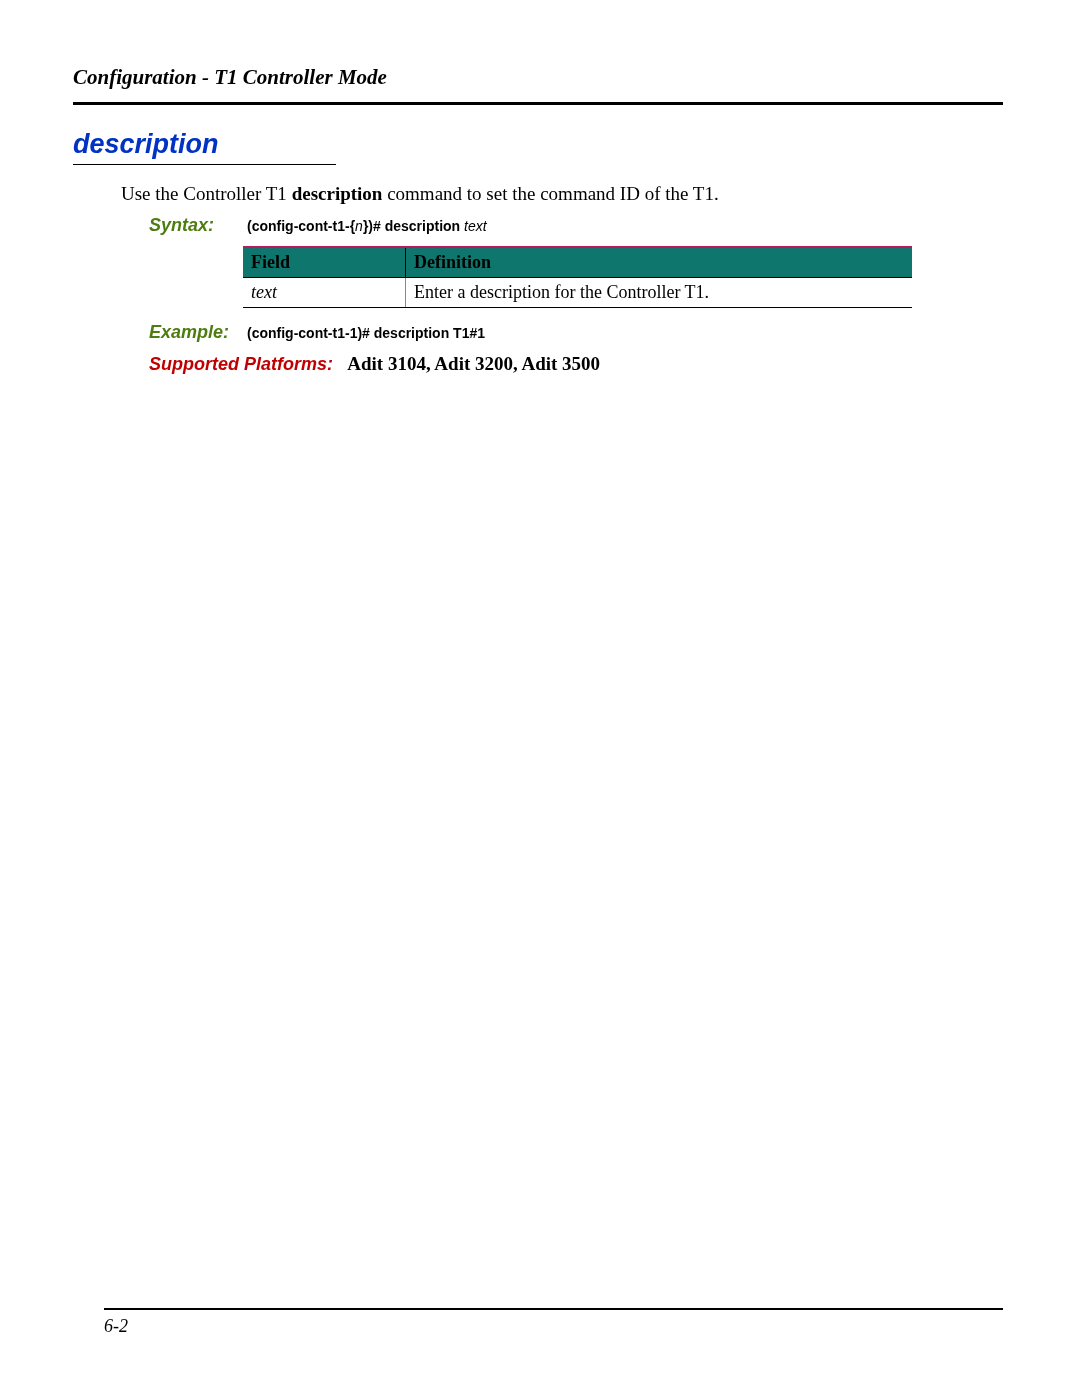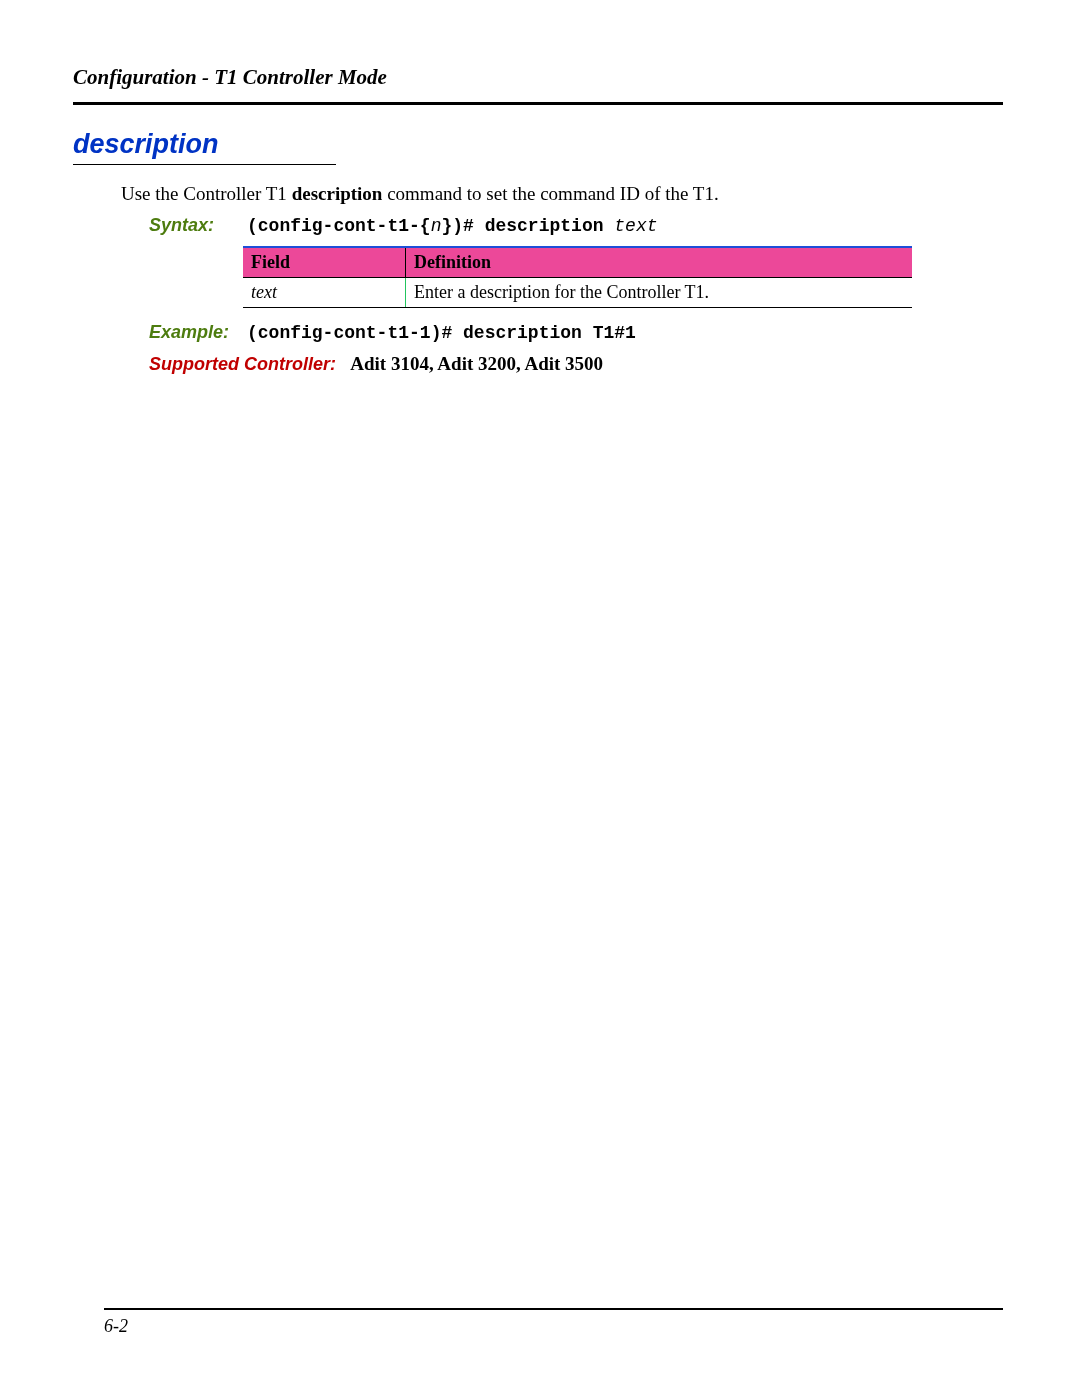--- a/index.html
+++ b/index.html
@@ -57,42 +57,42 @@
     font-family: Arial, Helvetica, sans-serif;
     font-weight: bold;
     font-style: italic;
     color: #4d7c0f;
     font-size: 18px;
     white-space: nowrap;
   }
   .syntax-row .label-red { width: 98px; }
   .example-row .label-red { width: 98px; }
   .mono {
-    font-family: Liberation Mono, monospace;
-    font-size: 18px;
+    font-family: Liberation Sans, sans-serif;
+    font-size: 14px;
     font-weight: bold;
   }
   .mono .ital {
     font-style: italic;
     font-weight: normal;
   }
   .param-table {
     margin-left: 170px;
     width: 669px;
     border-collapse: collapse;
     margin-top: 6px;
     margin-bottom: 14px;
     font-size: 18px;
   }
   .param-table th {
-    background: #ec4899;
+    background: #0f766e;
     text-align: left;
     font-weight: bold;
     padding: 4px 8px;
-    border-top: 2px solid #1d4ed8;
+    border-top: 2px solid #be185d;
     border-bottom: 1px solid #000;
     border-left: 1px solid #000;
   }
   .param-table th:first-child { border-left: none; }
   .param-table td {
     padding: 4px 8px;
     border-bottom: 1px solid #000;
     border-left: 1px solid #22c55e;
     vertical-align: top;
   }
@@ -164,21 +164,21 @@
       </tr>
     </tbody>
   </table>
 
   <div class="example-row">
     <span class="label-red">Example:</span>
     <span class="mono">(config-cont-t1-1)# description T1#1</span>
   </div>
 
   <div class="platforms-row">
-    <span class="lbl">Supported Controller:</span>
+    <span class="lbl">Supported Platforms:</span>
     <span>&nbsp;</span>
     <span class="val">Adit 3104, Adit 3200, Adit 3500</span>
   </div>
 
   <div class="footer">
     <hr class="footer-rule">
     <div class="footer-row">
       <span>6-2</span>
     </div>
   </div>

